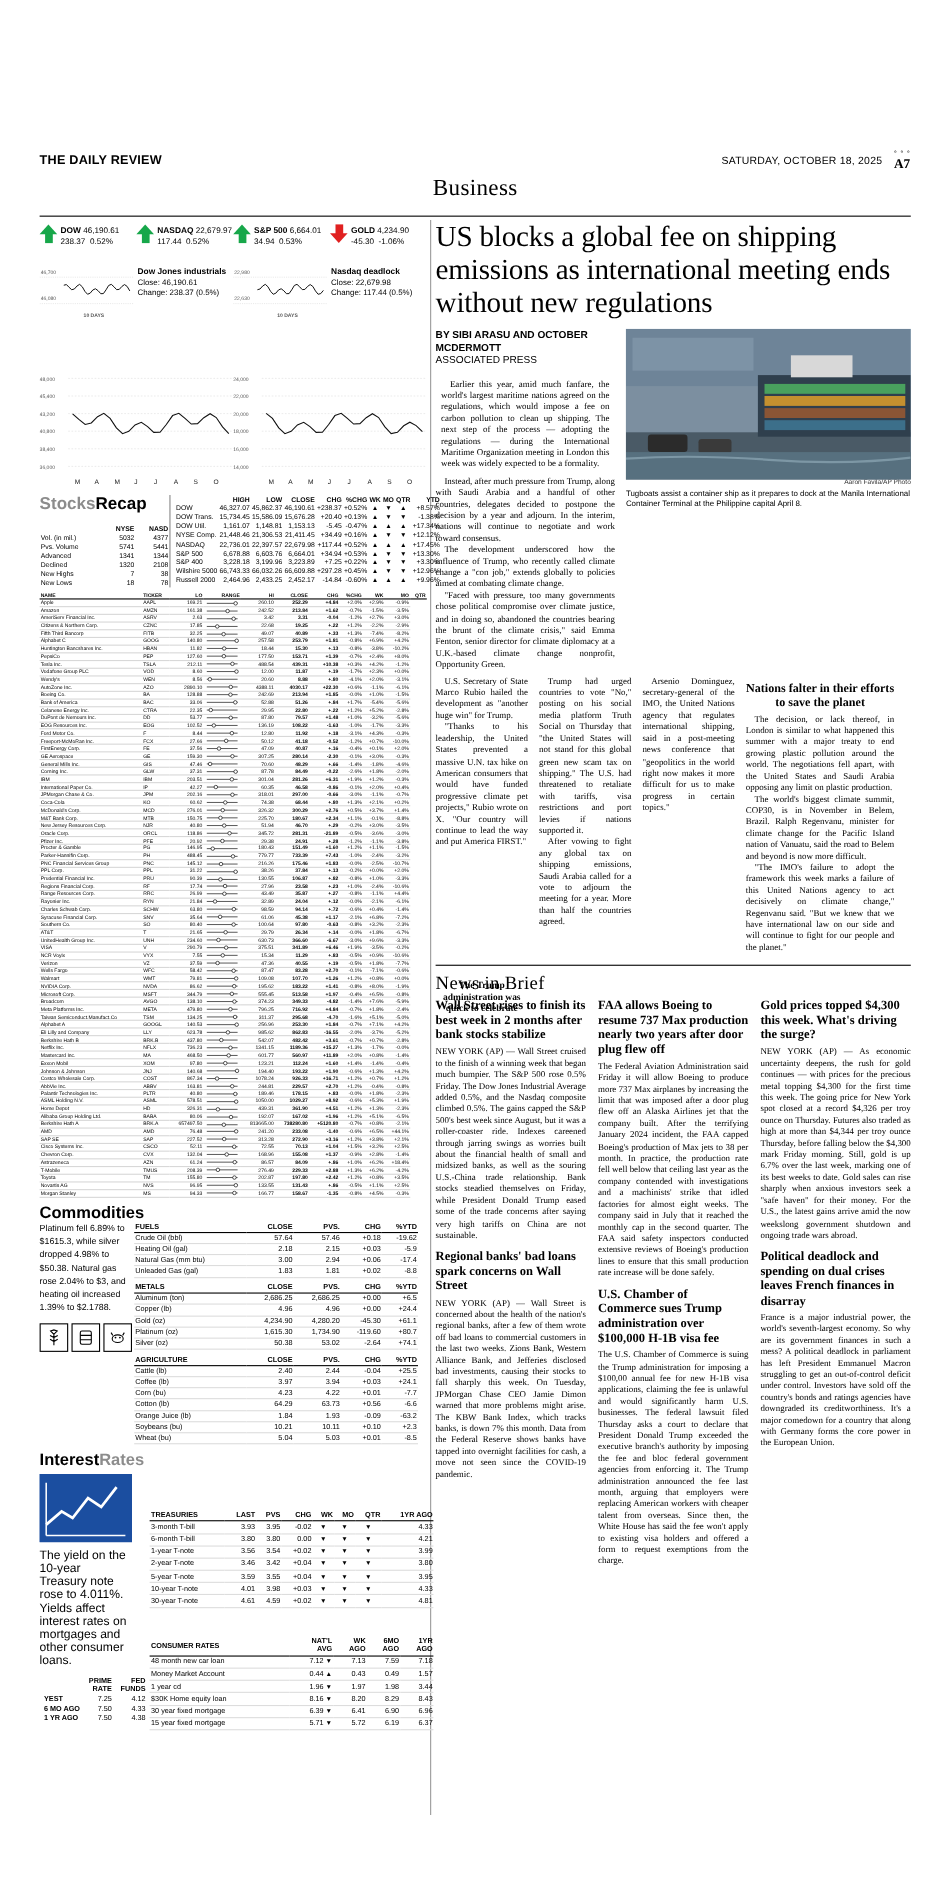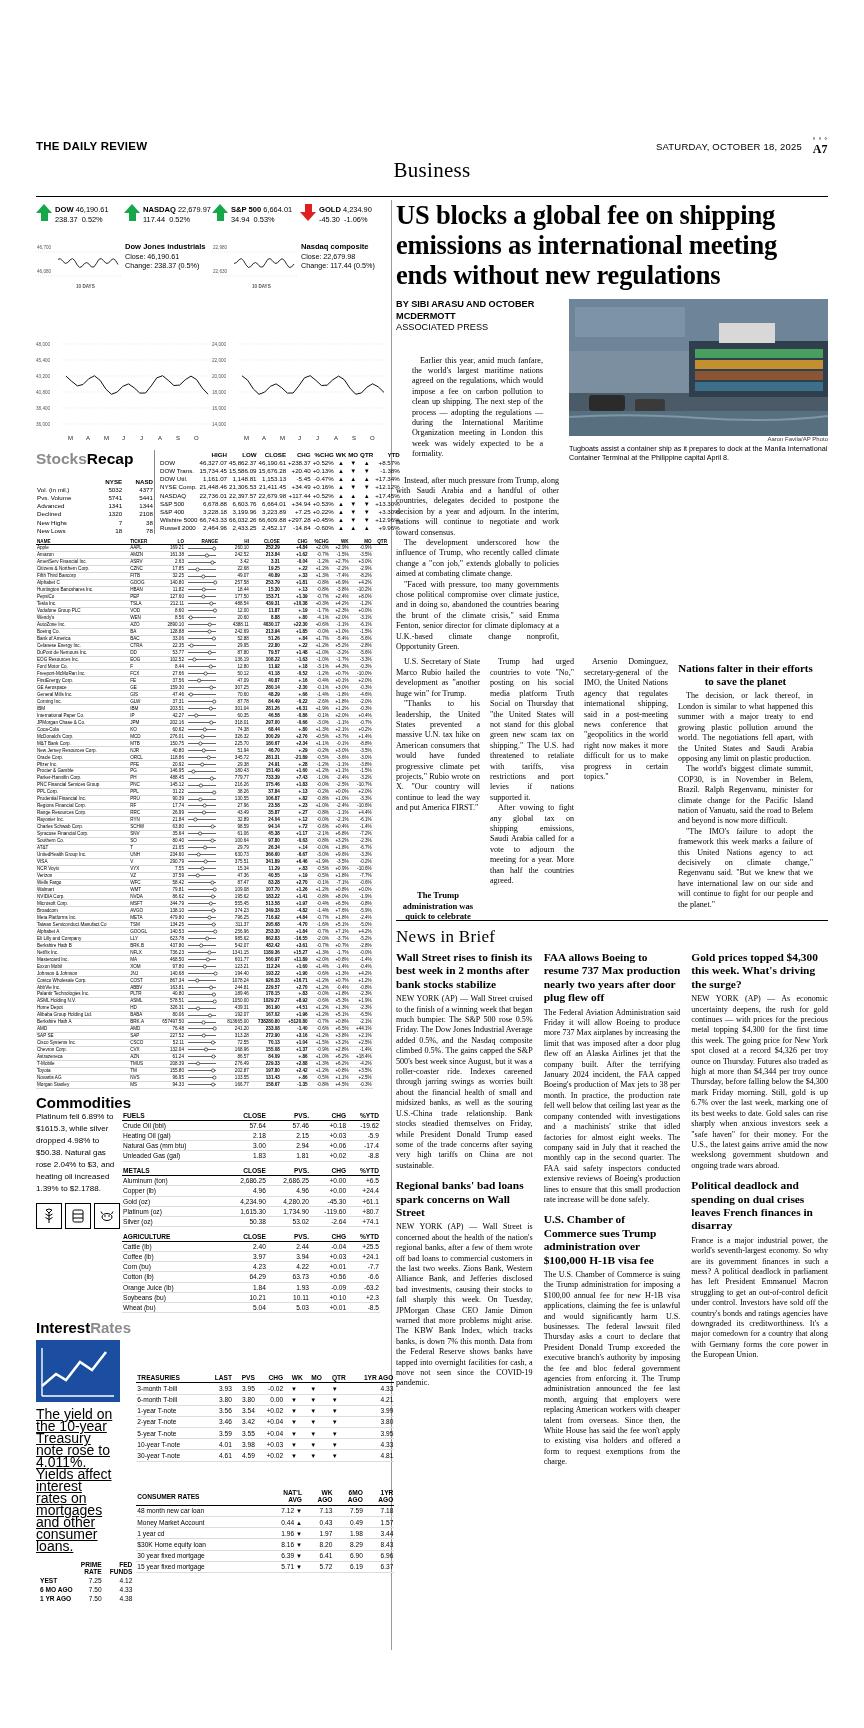--- a/index.html
+++ b/index.html
@@ -78,39 +78,39 @@
   .comm-tbl { font-size:6.6px; border-collapse:collapse; width:258px;}
   .comm-tbl td, .comm-tbl th { padding:1.1px 1px; white-space:nowrap; border-bottom:0.3px solid #ddd;}
   .comm-tbl th { font-weight:bold; text-align:right; border-bottom:0.5px solid #000;}
   .comm-tbl th.l, .comm-tbl td.l { text-align:left;}
   .spacerow td { border:none; height:5px;}
 
   
   .ir-h { font-size:15px; font-weight:bold; margin-top:6px;}
   .ir-h .grey { color:#8c8c8c;}
   .ir-wrap { display:flex; width:352px;}
-  .ir-note { width:86px; font-size:14px; line-height:12px; padding-right:6px;text-decoration:underline;}
+  .ir-note { width:86px; font-size:11px; line-height:12px; padding-right:6px;}
   .ir-tbl { font-size:6.6px; border-collapse:collapse; width:258px;}
   .ir-tbl td, .ir-tbl th { padding:1.6px 1px; white-space:nowrap; border-bottom:0.3px solid #ddd;}
   .ir-tbl th { font-weight:bold; text-align:right; border-bottom:0.5px solid #000;}
   .ir-tbl th.l, .ir-tbl td.l { text-align:left;}
 
   .prime-tbl{font-size:6.6px;border-collapse:collapse;margin-top:8px;}
   .prime-tbl td,.prime-tbl th{padding:1px 4px;text-align:right;white-space:nowrap;}
   .prime-tbl th{font-weight:bold;}
   .prime-tbl td.l{text-align:left;font-weight:bold;}
 
   
   .iconrow { display:flex; gap:3px; margin-top:8px; }
   .iconbox { width:26px;height:26px;border:0.8px solid #000; display:flex;align-items:center;justify-content:center;}
   .bluebox{width:84px;height:62px;background:#1b4ea0;margin-top:4px;position:relative;}
 
   
   .kicker { font-family:"Liberation Serif", serif; font-size:12.5px; letter-spacing:0.4px; margin-bottom:3px;}
-  .headline { font-family:"Liberation Serif", serif; font-size:26.5px; line-height:30px; font-weight:bold; letter-spacing:-0.2px; margin:0 0 9px 0;}
+  .headline { font-family:"Liberation Serif", serif; font-size:26.5px; line-height:30px; font-weight:normal; letter-spacing:-0.2px; margin:0 0 9px 0;}
   .byline { font-size:9.2px; font-weight:bold; line-height:11.5px;}
   .byline .org { font-weight:normal; }
 
   .photo { width:259px; height:137px; background:linear-gradient(#8fa8bd,#5d7081); position:relative; overflow:hidden;}
   .cap { font-size:7.2px; line-height:9px; font-family:"Liberation Sans",sans-serif; margin-top:2px;}
   .credit { font-size:6px; text-align:right; color:#333;}
 
   .subhead { font-family:"Liberation Serif",serif; font-weight:bold; font-size:11px; line-height:13px; margin:5px 0 3px 0; text-align:center;}
   .nib-head { font-family:"Liberation Serif", serif; font-size:17px; letter-spacing:0.3px; margin:6px 0 4px 0;}
   .nib-title { font-family:"Liberation Serif",serif; font-weight:bold; font-size:11.4px; line-height:13.4px; margin:0 0 3px 0;}
@@ -189,21 +189,21 @@
           <div class="chartbox">
             <svg width="86" height="52" viewBox="0 0 86 52">
               <text class="axislbl" x="1" y="9">22,980</text>
               <text class="axislbl" x="1" y="33">22,630</text>
               <line x1="0" y1="12" x2="86" y2="12" stroke="#ccc" stroke-width="0.4" stroke-dasharray="1,1"></line>
               <line x1="0" y1="36" x2="86" y2="36" stroke="#ccc" stroke-width="0.4" stroke-dasharray="1,1"></line>
               <path d="M0.0,17.4 L2.4,16.7 L4.8,14.0 L7.2,12.5 L9.6,14.7 L12.0,18.9 L14.4,21.5 L16.8,20.5 L19.2,17.6 L21.6,16.5 L24.0,18.3 L26.4,21.0 L28.8,20.9 L31.2,17.5 L33.6,13.5 L36.0,12.5 L38.4,14.7 L40.8,17.3 L43.2,17.1 L45.6,14.4 L48.0,12.7 L50.4,14.4 L52.8,18.5 L55.2,21.5 L57.6,20.9 L60.0,18.0 " transform="translate(22,6)" stroke="#111" stroke-width="0.9" fill="none"></path>
               <text class="axislbl" x="40" y="48" font-weight="bold">10 DAYS</text>
             </svg>
           </div>
-          <div class="chartlbl"><b>Nasdaq composite</b><br>Close: 22,679.98<br>Change: 117.44 (0.5%)</div>
+          <div class="chartlbl"><b>Nasdaq deadlock</b><br>Close: 22,679.98<br>Change: 117.44 (0.5%)</div>
         </div>
       </div>
 
     <div style="position:relative;width:352px;height:112px;margin-top:-4px;" id="bigChartRow">
         <div style="position: absolute; left: 0px; top: 0px; width: 176px; height: 112px;"><svg width="176" height="112" viewBox="0 0 176 112">
             <text class="axislbl" x="0" y="10">48,000</text>
             <line x1="26" y1="8" x2="176" y2="8" stroke="#d2d2d2" stroke-width="0.4" stroke-dasharray="1.5,1.5"></line>
             <text class="axislbl" x="0" y="26">45,400</text>
             <line x1="26" y1="24" x2="176" y2="24" stroke="#d2d2d2" stroke-width="0.4" stroke-dasharray="1.5,1.5"></line>
             <text class="axislbl" x="0" y="42">43,200</text>
@@ -1976,21 +1976,21 @@
     <h1 class="headline">US blocks a global fee on shipping emissions as international meeting ends without new regulations</h1>
 
     <div style="display:flex;gap:10px;">
       <div style="width:163px;">
         <div class="byline">
           <span>BY SIBI ARASU AND OCTOBER MCDERMOTT</span><br>
           <span class="org">ASSOCIATED PRESS</span>
         </div>
         <div style="height:6px"></div>
         <div style="font-family:'Liberation Serif',serif;font-size:8.1px;line-height:10.4px;text-align:justify;" id="bodyCol1">
-            <p style="margin: 16px; text-indent: 8px;">Earlier this year, amid much fanfare, the world's largest maritime nations agreed on the regulations, which would impose a fee on carbon pollution to clean up shipping. The next step of the process — adopting the regulations — during the International Maritime Organization meeting in London this week was widely expected to be a formality.</p>
+            <p style="margin: 5px; text-indent: 8px;">Earlier this year, amid much fanfare, the world's largest maritime nations agreed on the regulations, which would impose a fee on carbon pollution to clean up shipping. The next step of the process — adopting the regulations — during the International Maritime Organization meeting in London this week was widely expected to be a formality.</p>
             <p style="margin: 0px; text-indent: 8px;">Instead, after much pressure from Trump, along with Saudi Arabia and a handful of other countries, delegates decided to postpone the decision by a year and adjourn. In the interim, nations will continue to negotiate and work toward consensus.</p>
             <p style="margin: 0px; text-indent: 8px;">The development underscored how the influence of Trump, who recently called climate change a "con job," extends globally to policies aimed at combating climate change.</p>
             <p style="margin: 0px; text-indent: 8px;">"Faced with pressure, too many governments chose political compromise over climate justice, and in doing so, abandoned the countries bearing the brunt of the climate crisis," said Emma Fenton, senior director for climate diplomacy at a U.K.-based climate change nonprofit, Opportunity Green.</p>
           </div>
       </div>
       <div style="width:259px;">
         <div class="photo">
           <svg width="259" height="137" viewBox="0 0 259 137" preserveAspectRatio="none">
             <rect width="259" height="137" fill="#6e8498"></rect>
             <rect y="92" width="259" height="45" fill="#4a5a66"></rect>

